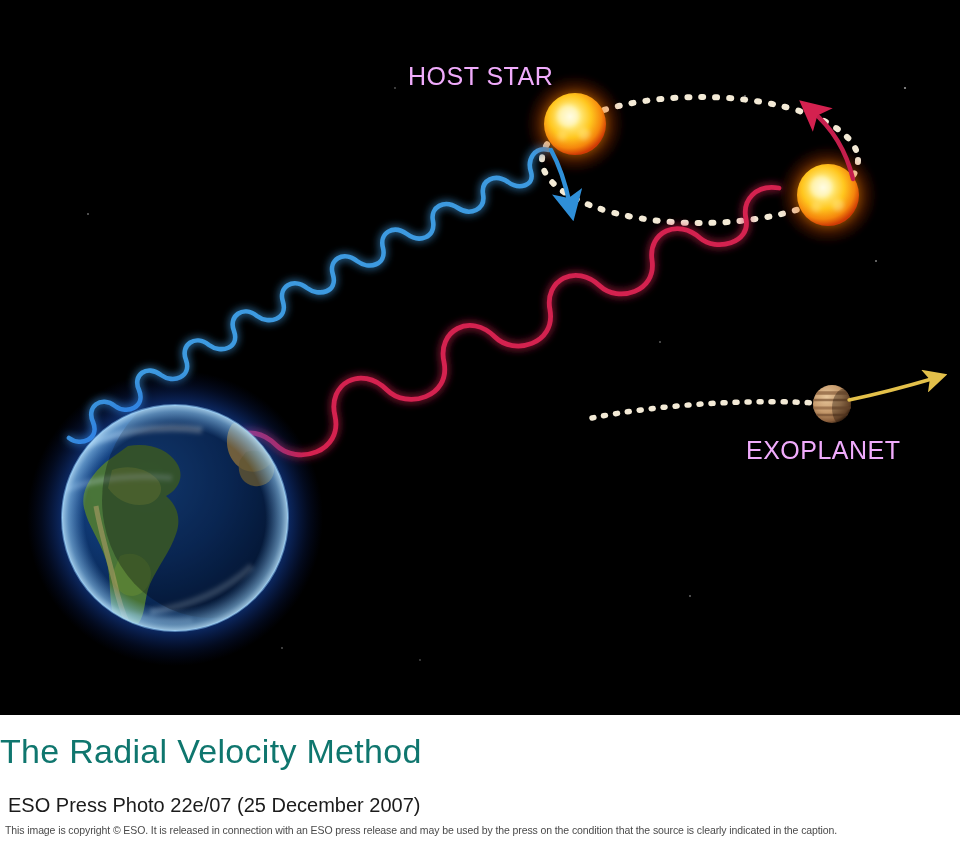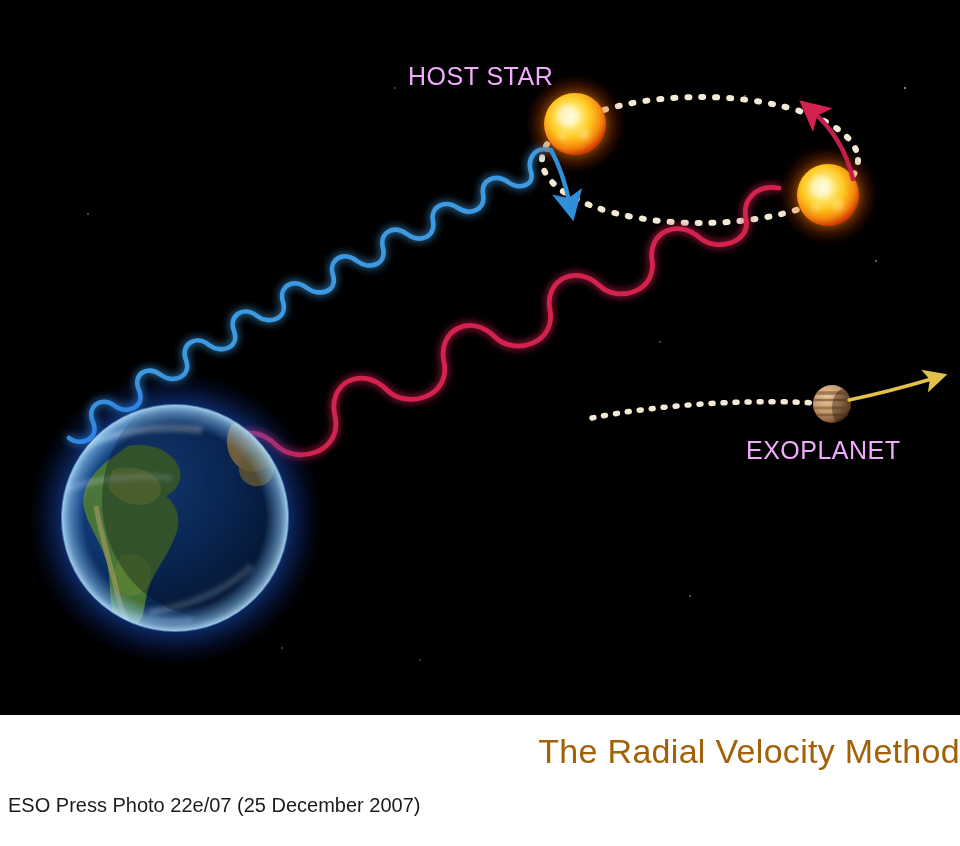--- a/index.html
+++ b/index.html
@@ -65,23 +65,23 @@
     top: 715px;
     width: 960px;
     height: 131px;
     background: #ffffff;
   }
   #diagram-title {
     position: absolute;
     left: 0;
     top: 17px;
     width: 960px;
-    text-align: right;
+    text-align: left;
     font-size: 34px;
-    color: #a16207;
+    color: #0f766e;
     font-weight: 400;
     letter-spacing: 0.3px;
   }
   #press-line {
     position: absolute;
     left: 8px;
     top: 79px;
     font-size: 20px;
     color: #1b1b1b;
     font-weight: 400;
@@ -333,16 +333,17 @@
 
     <div class="space-label" id="label-exoplanet">EXOPLANET</div>
   </div>
 
   <div id="caption-band">
 
     <div id="diagram-title">The Radial Velocity Method</div>
 
     <div id="press-line">ESO Press Photo 22e/07 (25 December 2007)</div>
 
+    <div id="copyright-line">This image is copyright © ESO. It is released in connection with an ESO press release and may be used by the press on the condition that the source is clearly indicated in the caption.</div>
 
   </div>
 
 </div>
 
 </body></html>

